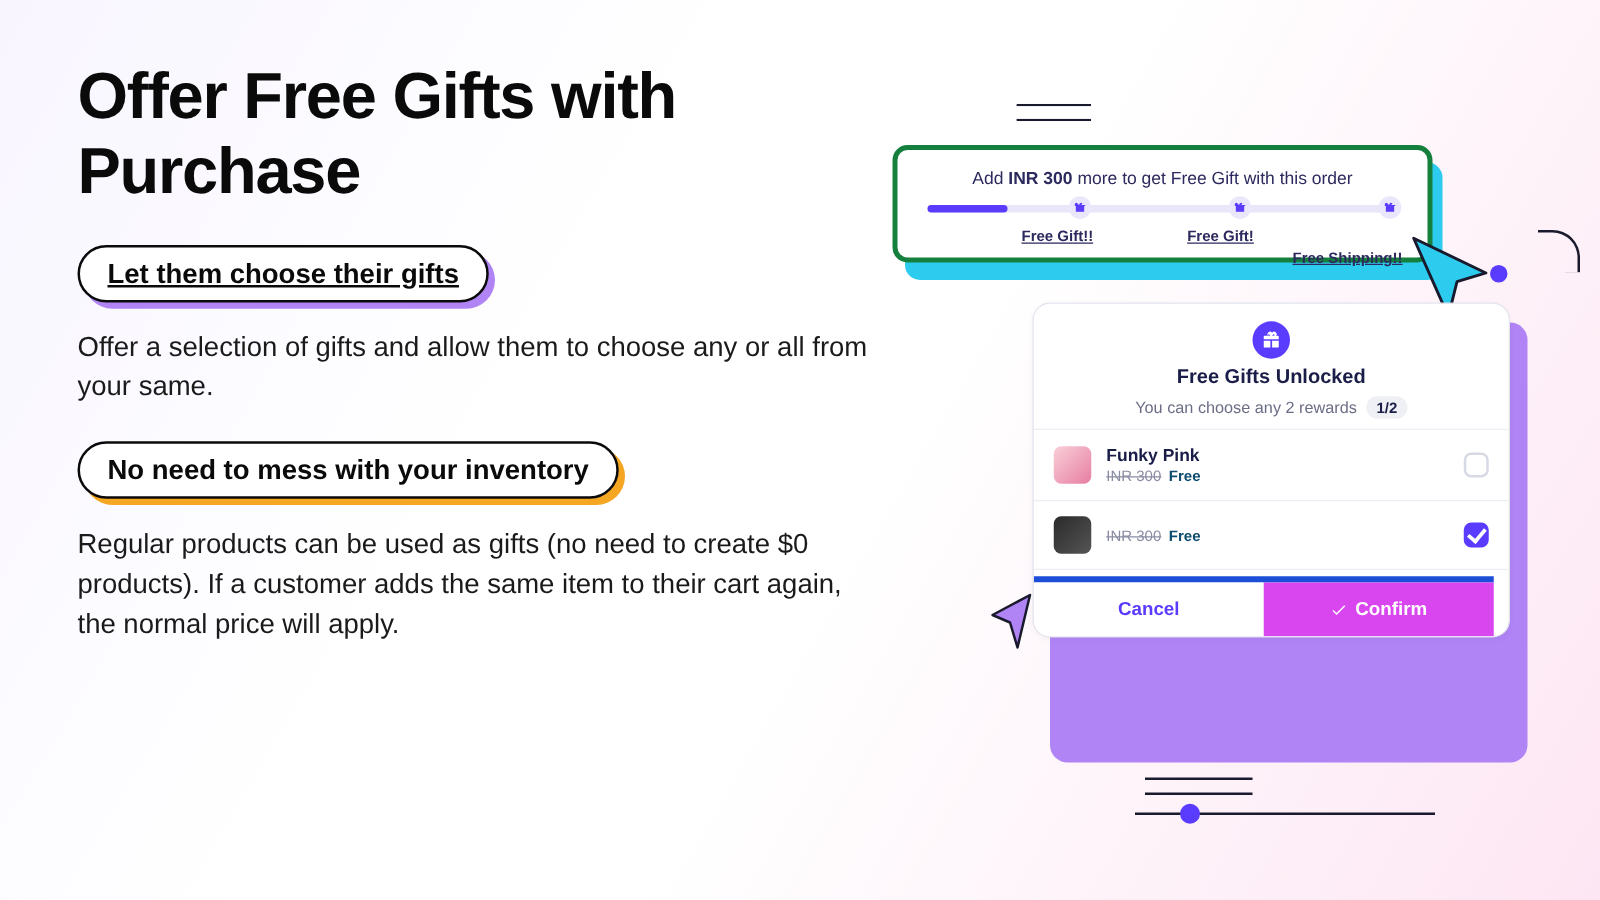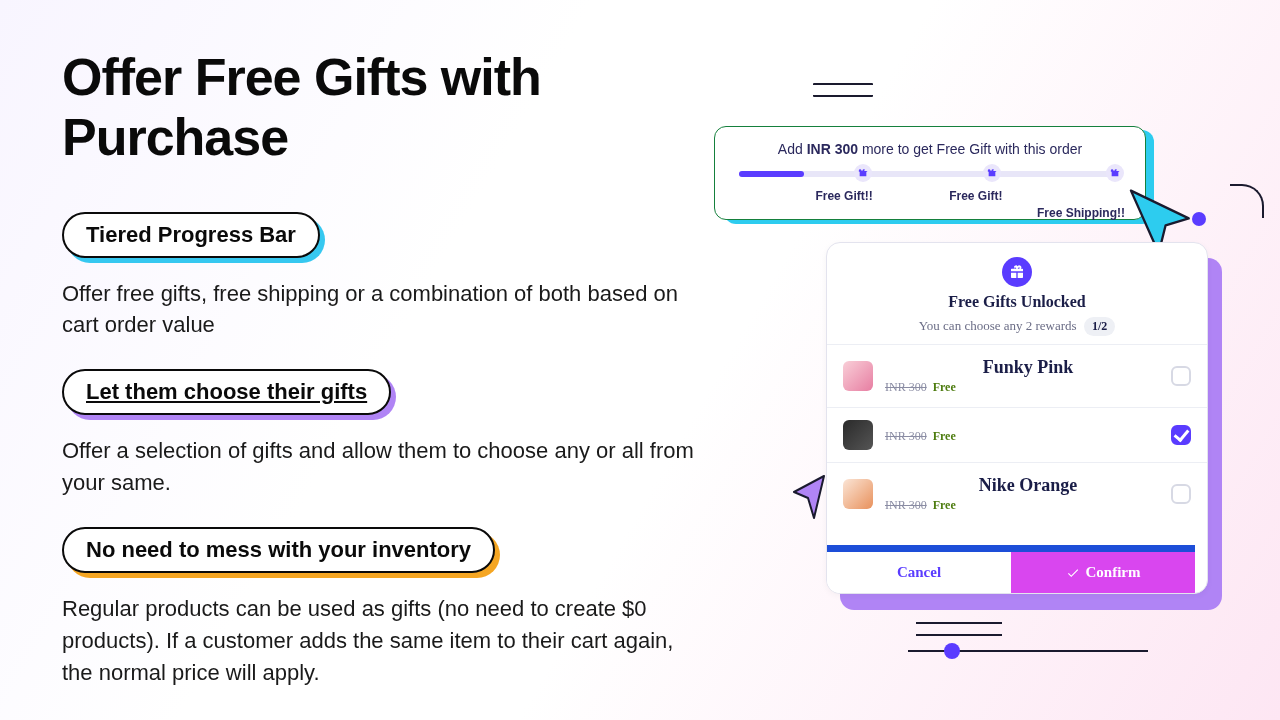--- a/index.html
+++ b/index.html
@@ -53,24 +53,24 @@
   
   .progress-back {
     position: absolute;
     left: 14px; top: 50px;
     width: 430px; height: 94px;
     background: #2dccef;
     border-radius: 12px;
   }
   .progress-card {
     position: absolute;
-    left: 4px; top: 46px;
+    left: 4px; top: 36px;
     width: 432px; height: 94px;
     background: #fff;
-    border: 1px solid #15803d;
+    border: 4px solid #15803d;
     border-radius: 12px;
     padding: 14px 24px 10px;
   }
   .progress-msg {
     text-align: center;
     color: #2b295d;
     font-size: 14px;
     font-weight: 500;
   }
   .progress-msg b { font-weight: 700; }
@@ -93,21 +93,21 @@
     top: -7px;
     width: 18px; height: 18px;
     background: #eae6fb;
     border-radius: 50%;
     display: flex; align-items: center; justify-content: center;
   }
   .milestone svg { width: 10px; height: 10px; fill: #5a3cff; }
   .m1 { left: 30%; }
   .m2 { left: 64%; }
   .m3 { left: 96%; }
-  .labels { display: flex; margin-top: 12px; font-size: 12px; font-weight: 600; color: #2b295d; }
+  .labels { display: flex; margin-top: 12px; font-size: 12px; font-weight: 600; color: #2b295d; text-decoration: underline; }
   .lbl1 { margin-left: 20%; }
   .lbl2 { margin-left: 20%; }
   .lbl3 { margin-left: auto; margin-right: -4px; margin-top: 17px; }
 
   
   .deco-top { position:absolute; left:103px; top:3px; width:60px; height:14px; border-top:2px solid #1a1a2e; border-bottom:2px solid #1a1a2e; border-radius:1px;}
   .deco-dot { position:absolute; left:482px; top:132px; width:14px; height:14px; background:#5a3cff; border-radius:50%;}
   .deco-arc { position:absolute; left:520px; top:104px; width:34px; height:34px; border:2px solid #1a1a2e; border-left:none; border-bottom:none; border-radius:0 22px 0 0;}
 
   
@@ -122,78 +122,73 @@
   .modal-back {
     position:absolute;
     left: 130px; top: 178px;
     width: 382px; height: 352px;
     background: #b084f5;
     border-radius: 14px;
   }
   .modal {
     position: absolute;
     left: 116px; top: 162px;
-    width: 382px; height: 352px;
+    width: 382px; height: 268px;
     background: #fff;
     border: 1px solid #e3e3ee;
     border-radius: 14px;
     overflow: hidden;
     box-shadow: 0 2px 6px rgba(0,0,0,0.04);
-    font-family: Liberation Serif, serif;
   }
   .modal-head { text-align: center; padding: 14px 12px 8px; }
   .gift-badge {
     width: 30px; height: 30px; background:#5a3cff; border-radius:50%;
     display:inline-flex; align-items:center; justify-content:center;
   }
   .gift-badge svg { width:16px; height:16px; fill:#fff;}
   .modal-title { font-size:16px; font-weight:700; color:#1a1d47; margin-top:6px;}
   .modal-sub { font-size:13px; color:#6b6d86; margin-top:6px;}
   .count-badge { display:inline-block; background:#eef0f5; color:#1a1d47; font-weight:700; font-size:12px; padding:2px 8px; border-radius:10px; margin-left:4px;}
 
   .gift-row { display:flex; align-items:center; padding:12px 16px; border-top:1px solid #eceef4;}
   .gift-row:first-of-type { border-top:1px solid #eceef4; }
   .thumb { width:30px; height:30px; border-radius:6px; margin-right:12px; display:flex; align-items:center; justify-content:center; }
   .th-pink { background:linear-gradient(135deg,#f9cfd8,#e77ea2);}
   .th-gray { background:linear-gradient(135deg,#2a2a2a,#555);}
   .th-orange { background:linear-gradient(135deg,#fbe5d6,#e8915c);}
   .gift-meta { flex:1; }
-  .gift-name { font-size:18px; font-weight:700; color:#1a1d47;text-align:center;}
+  .gift-name { font-size:14px; font-weight:700; color:#1a1d47;}
   .gift-price { font-size:12px; color:#8a8ca3; margin-top:2px;}
   .gift-price .strike { text-decoration: line-through; margin-right:6px;}
-  .gift-price .free { font-weight:700; color:#4d7c0f;}
+  .gift-price .free { font-weight:700; color:#0c4a6e;}
   .chk { width:20px; height:20px; border:2px solid #d7d9e4; border-radius:6px;}
   .chk.on { background:#5a3cff; border-color:#5a3cff; position:relative;}
   .chk.on::after { content:""; position:absolute; left:4px; top:0px; width:6px; height:11px; border:solid #fff; border-width:0 3px 3px 0; transform:rotate(40deg);}
 
-  .modal-actions { display:flex; height:48px; border-top:7px solid #1d4ed8; position:absolute; bottom:0; left:0; right:12px;}
+  .modal-actions { display:flex; height:48px; border-top:5px solid #1d4ed8; position:absolute; bottom:0; left:0; right:12px;}
   .btn { flex:1; display:flex; align-items:center; justify-content:center; font-size:15px; font-weight:700; gap:6px;}
   .btn-cancel { color:#5a3cff; background:#fff;}
   .btn-confirm { color:#fff; background:#d946ef;}
   .btn-confirm svg { width:14px; height:14px; fill:#fff;}
 
   
   .cursor-small { position:absolute; left:64px; top:388px;}
   .cursor-small svg { width:60px; height:60px;}
 
   
   .deco-bottom-lines { position:absolute; left:206px; top:542px; width:86px; height:14px; border-top:2px solid #1a1a2e; border-bottom:2px solid #1a1a2e;}
   .deco-slider { position:absolute; left:198px; top:570px; width:240px; height:2px; background:#1a1a2e;}
   .deco-slider-knob { position:absolute; left:234px; top:563px; width:16px; height:16px; background:#5a3cff; border-radius:50%;}
 </style>
 </head>
 <body>
 
 <div class="left">
   <h1 class="hero-title">Offer Free Gifts with Purchase</h1>
 
-  <div class="section">
-    <div class="pill pill-blue">Tiered Progress Bar</div>
-    <p class="desc">Offer free gifts, free shipping or a combination of both based on cart order value</p>
-  </div>
 
   <div class="section sec2">
     <div class="pill pill-purple">Let them choose their gifts</div>
     <p class="desc">Offer a selection of gifts and allow them to choose any or all from your same.</p>
   </div>
 
   <div class="section sec3">
     <div class="pill pill-orange">No need to mess with your inventory</div>
     <p class="desc">Regular products can be used as gifts (no need to create $0 products). If a customer adds the same item to their cart again, the normal price will apply.</p>
   </div>

